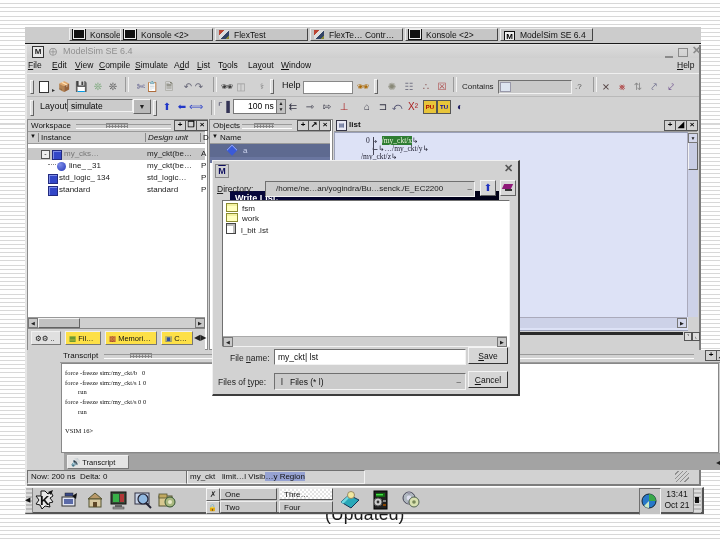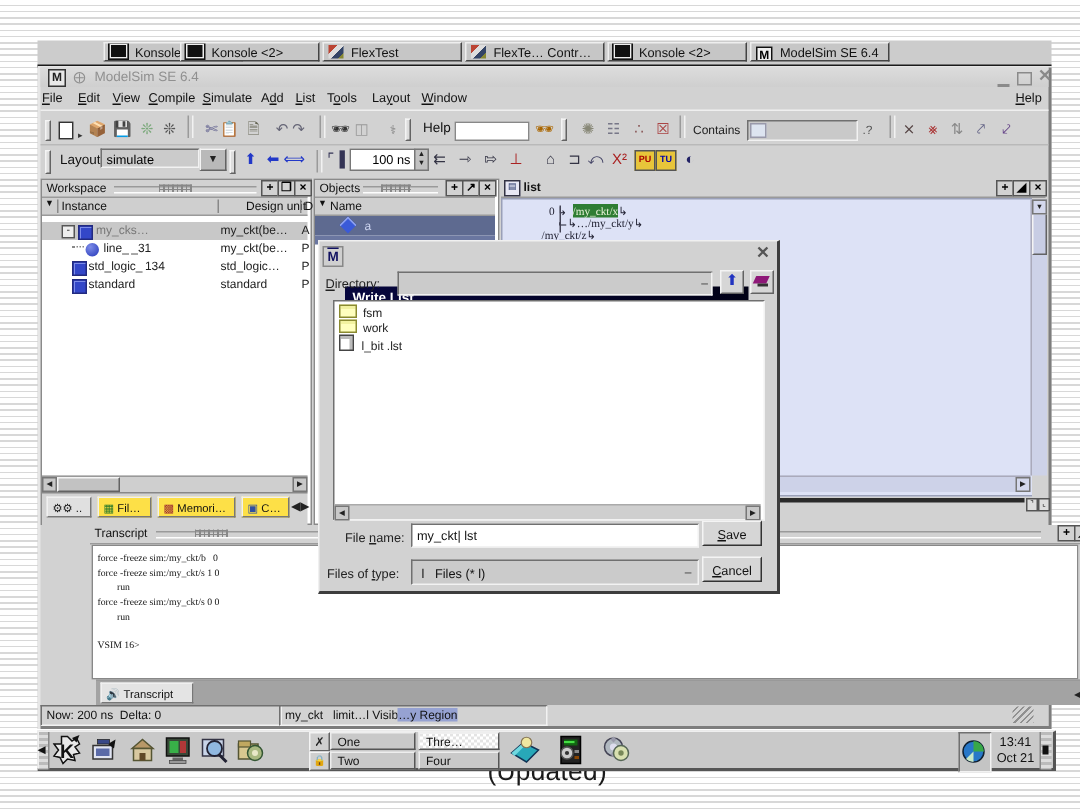--- a/index.html
+++ b/index.html
@@ -157,21 +157,21 @@
       <span class="abs t8" style="left:3px;top:1px;">Workspace</span>
       <div class="abs grip" style="left:48px;top:4px;width:95px;"></div>
       <span class="abs dots" style="left:78px;top:3px;width:22px;height:5px;"></span>
       <span class="pbtn" style="left:146px;top:0px;">+</span>
       <span class="pbtn" style="left:157px;top:0px;">❐</span>
       <span class="pbtn" style="left:168px;top:0px;">×</span>
     </div>
     <div class="abs" style="left:0;top:12px;width:177px;height:11px;background:#cfcfcf;border-bottom:1px solid #9a9a9a;font-size:8px;color:#111;">
       <span class="abs" style="left:2px;top:1px;font-size:6px;">▼</span>
       <span class="abs" style="left:10px;top:1px;border-left:1px solid #888;padding-left:2px;">Instance</span>
-      <span class="abs" style="left:117px;top:1px;border-left:1px solid #888;padding-left:18px;">Design unit</span>
+      <span class="abs" style="left:117px;top:1px;border-left:1px solid #888;padding-left:2px;font-style:italic;">Design unit</span>
       <span class="abs" style="left:172px;top:1px;border-left:1px solid #888;padding-left:2px;">D</span>
     </div>
 
     <div class="abs" style="left:0;top:28px;width:177px;height:12px;background:#c8c8c8;"></div>
     <div class="abs trow" style="top:29px;">
       <span class="abs" style="left:13px;top:1px;width:7px;height:7px;border:1px solid #555;background:#eee;font-size:7px;line-height:6px;text-align:center;">-</span>
       <span class="cube" style="left:24px;top:1px;"></span>
       <span class="abs" style="left:36px;color:#777;">my_cks…</span>
       <span class="abs" style="left:119px;">my_ckt(be…</span>
       <span class="abs" style="left:173px;">A</span>
@@ -305,20 +305,21 @@
 
   <span class="abs" style="left:2px;top:3px;width:12px;height:12px;background:#cfcfcf;border:1px solid #888;
      font-size:9px;line-height:12px;text-align:center;color:#101060;font-weight:bold;text-decoration:overline;">M</span>
   <div class="abs" style="left:17px;top:1px;width:269px;height:15px;background:linear-gradient(90deg,#06063e,#010116);margin-top:29px;">
     <span style="position:absolute;left:5px;top:2px;font-size:9px;color:#fff;font-weight:bold;">Write List.</span>
   </div>
   <span class="abs" style="left:291px;top:1px;font-size:11px;color:#555;font-weight:bold;">✕</span>
 
   <span class="abs" style="left:4px;top:23px;font-size:8.5px;color:#222;"><u>D</u>irectory:</span>
   <div class="abs sunken" style="left:52px;top:20px;width:208px;height:14px;background:#cbcbcb;">
+    <span style="position:absolute;left:10px;top:2px;font-size:8px;color:#222;white-space:nowrap;overflow:hidden;width:186px;display:inline-block;">/home/ne…an/yogindra/Bu…senck./E_EC2200</span>
     <span style="position:absolute;right:2px;top:2px;font-size:8px;color:#333;">–</span>
   </div>
   <span class="abs raised" style="left:267px;top:19px;width:14px;height:14px;background:#d6d6d6;font-size:10px;line-height:14px;text-align:center;color:#2133c0;">⬆</span>
   <span class="abs raised" style="left:287px;top:19px;width:14px;height:14px;background:#d6d6d6;">
      <span style="position:absolute;left:2px;top:3px;width:9px;height:5px;background:#8e1878;transform:skewX(-25deg);"></span>
      <span style="position:absolute;left:4px;top:8px;width:7px;height:2px;background:#333;"></span>
   </span>
 
   <div class="abs sunken" style="left:9px;top:39px;width:286px;height:145px;background:#fff;">
     <div class="abs" style="left:3px;top:2px;font-size:8px;color:#222;"><span class="folder"></span>fsm</div>

